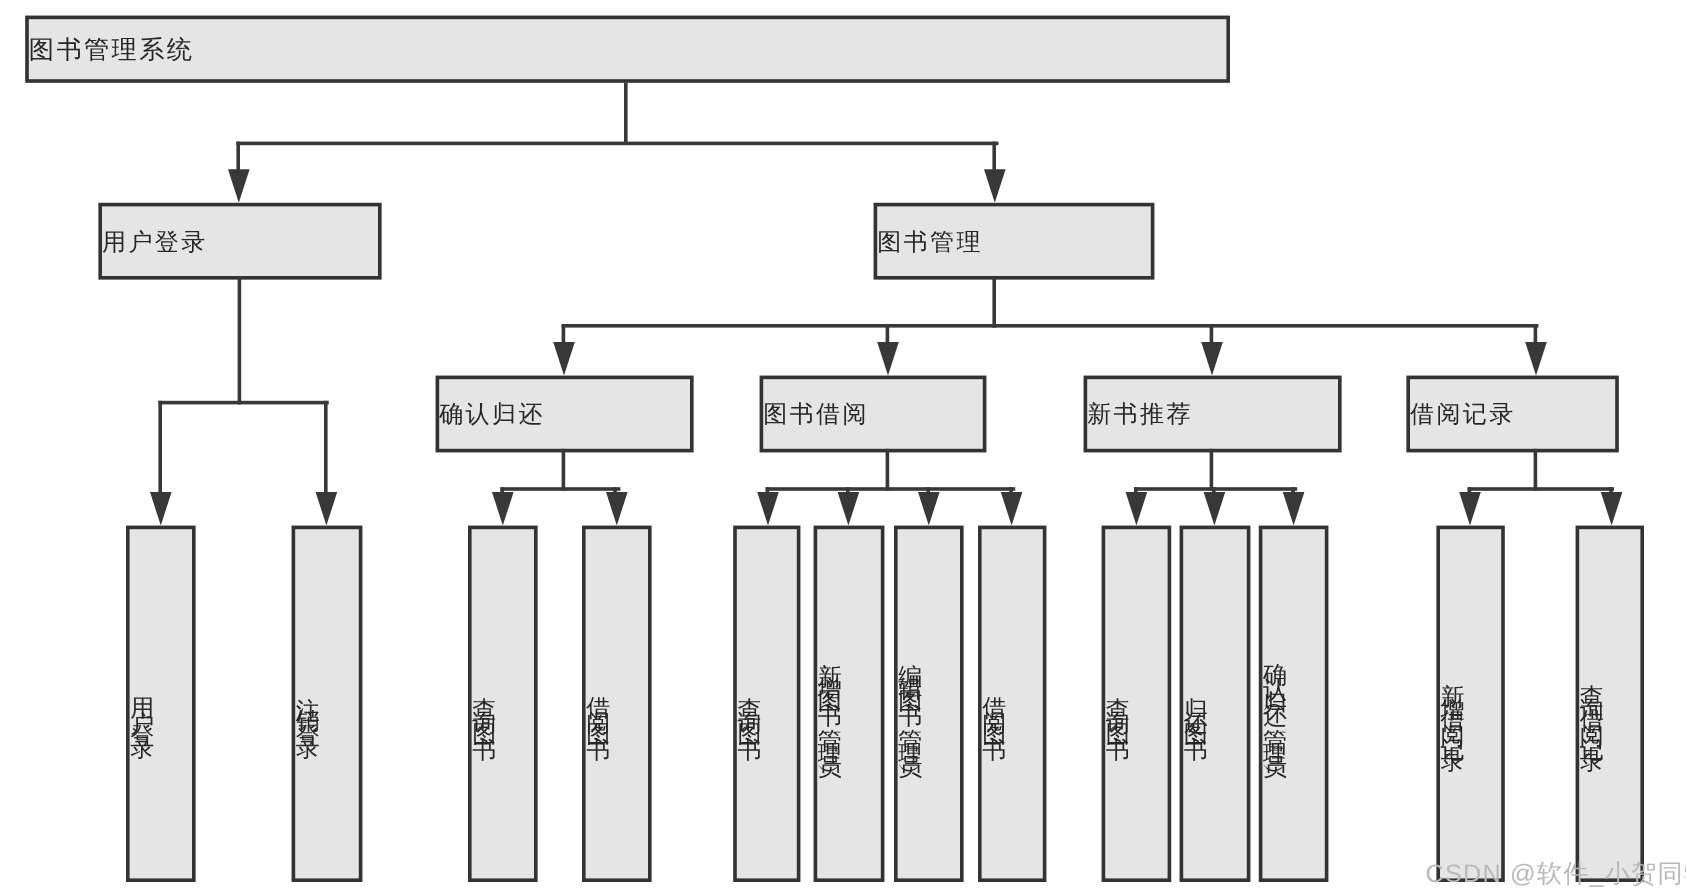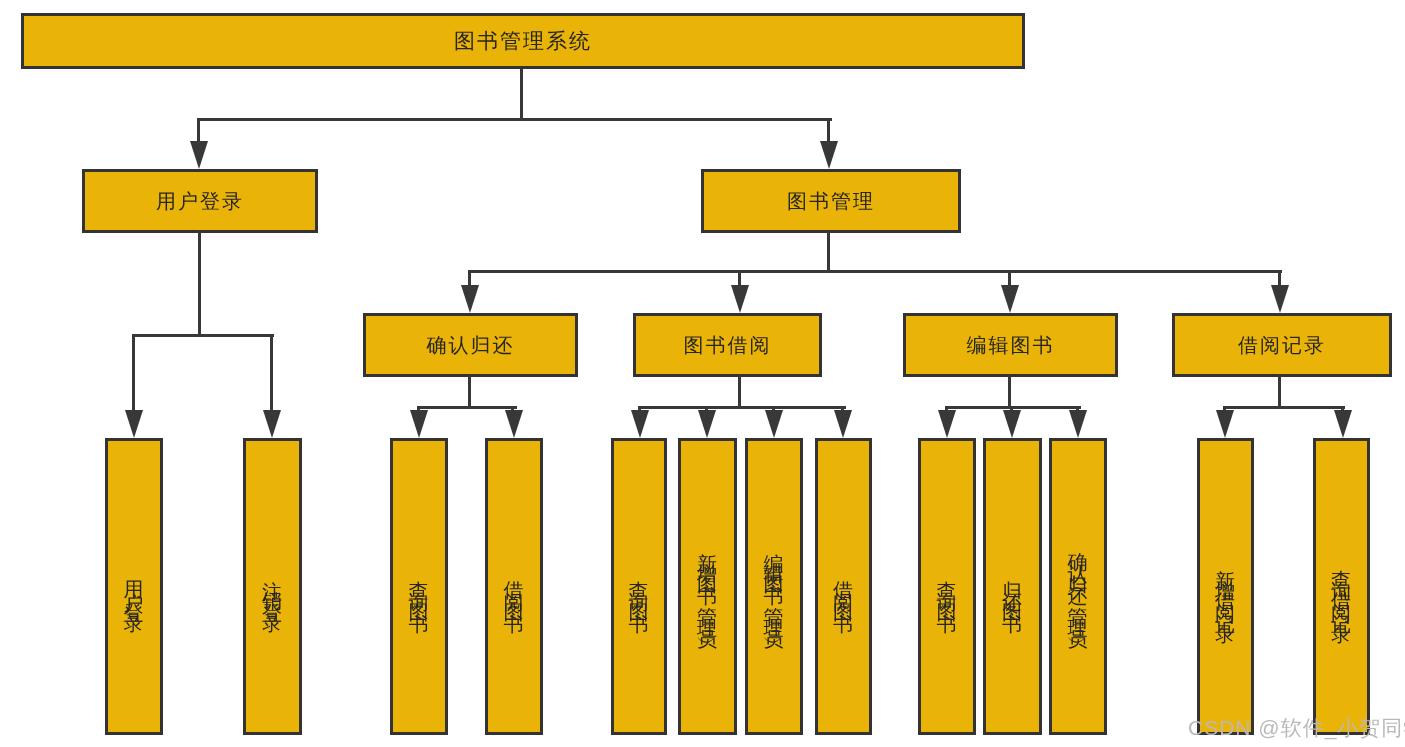--- a/index.html
+++ b/index.html
@@ -1,22 +1,22 @@
 <!DOCTYPE html>
 <html><head>
 <meta charset="utf-8">
 <style>
   html,body{margin:0;padding:0;background:#fff;}
   .canvas{
     position:relative;width:1405px;height:747px;background:#ffffff;overflow:hidden;
     font-family:"Liberation Sans","DejaVu Sans",sans-serif;
   }
   .box{
-    position:absolute;box-sizing:border-box;border:3px solid #333333;background:#eab308;
-    display:flex;align-items:center;justify-content:center;color:#262626;
+    position:absolute;box-sizing:border-box;border:3px solid #333333;background:#e5e5e5;
+    display:flex;align-items:center;justify-content:flex-start;color:#262626;
   }
   .hbox{font-size:20px;letter-spacing:2px;}
   .root{font-size:21px;}
   .vbox span{
     writing-mode:vertical-rl;text-orientation:mixed;
     font-size:20px;letter-spacing:11px;line-height:1;
   }
   .line{position:absolute;background:#383838;}
   .arr{
     position:absolute;width:0;height:0;
@@ -40,21 +40,21 @@
   <div class="line" style="left:520px;top:69px;width:3px;height:51px"></div>
   <div class="line" style="left:197px;top:118px;width:635px;height:3px"></div>
   <div class="line" style="left:197px;top:118px;width:3px;height:26px"></div>
   <div class="arr" style="left:190px;top:141px"></div>
   <div class="line" style="left:827px;top:118px;width:3px;height:26px"></div>
   <div class="arr" style="left:820px;top:141px"></div>
 
   <div class="box hbox" style="left:82px;top:169px;width:236px;height:64px">
     <span>用户登录</span>
   </div>
-  <div class="box hbox" style="left:701px;top:169px;width:260px;height:64px">
+  <div class="box hbox" style="left:728px;top:169px;width:234px;height:64px">
     <span>图书管理</span>
   </div>
 
   <div class="line" style="left:198px;top:230px;width:3px;height:107px"></div>
   <div class="line" style="left:132px;top:334px;width:142px;height:3px"></div>
   <div class="line" style="left:132px;top:334px;width:3px;height:76px"></div>
   <div class="arr" style="left:125px;top:410px"></div>
   <div class="line" style="left:270px;top:334px;width:3px;height:76px"></div>
   <div class="arr" style="left:263px;top:410px"></div>
 
@@ -69,23 +69,23 @@
   <div class="line" style="left:1278px;top:270px;width:3px;height:15px"></div>
   <div class="arr" style="left:1271px;top:285px"></div>
 
   <div class="box hbox" style="left:363px;top:313px;width:215px;height:64px">
     <span>确认归还</span>
   </div>
   <div class="box hbox" style="left:633px;top:313px;width:189px;height:64px">
     <span>图书借阅</span>
   </div>
   <div class="box hbox" style="left:903px;top:313px;width:215px;height:64px">
-    <span>编辑图书</span>
+    <span>新书推荐</span>
   </div>
-  <div class="box hbox" style="left:1172px;top:313px;width:220px;height:64px">
+  <div class="box hbox" style="left:1172px;top:313px;width:177px;height:64px">
     <span>借阅记录</span>
   </div>
 
   <div class="line" style="left:468px;top:374px;width:3px;height:35px"></div>
   <div class="line" style="left:417px;top:406px;width:100px;height:3px"></div>
   <div class="line" style="left:417px;top:406px;width:3px;height:6px"></div>
   <div class="arr" style="left:410px;top:410px"></div>
   <div class="line" style="left:511px;top:406px;width:3px;height:6px"></div>
   <div class="arr" style="left:505px;top:410px"></div>
 

